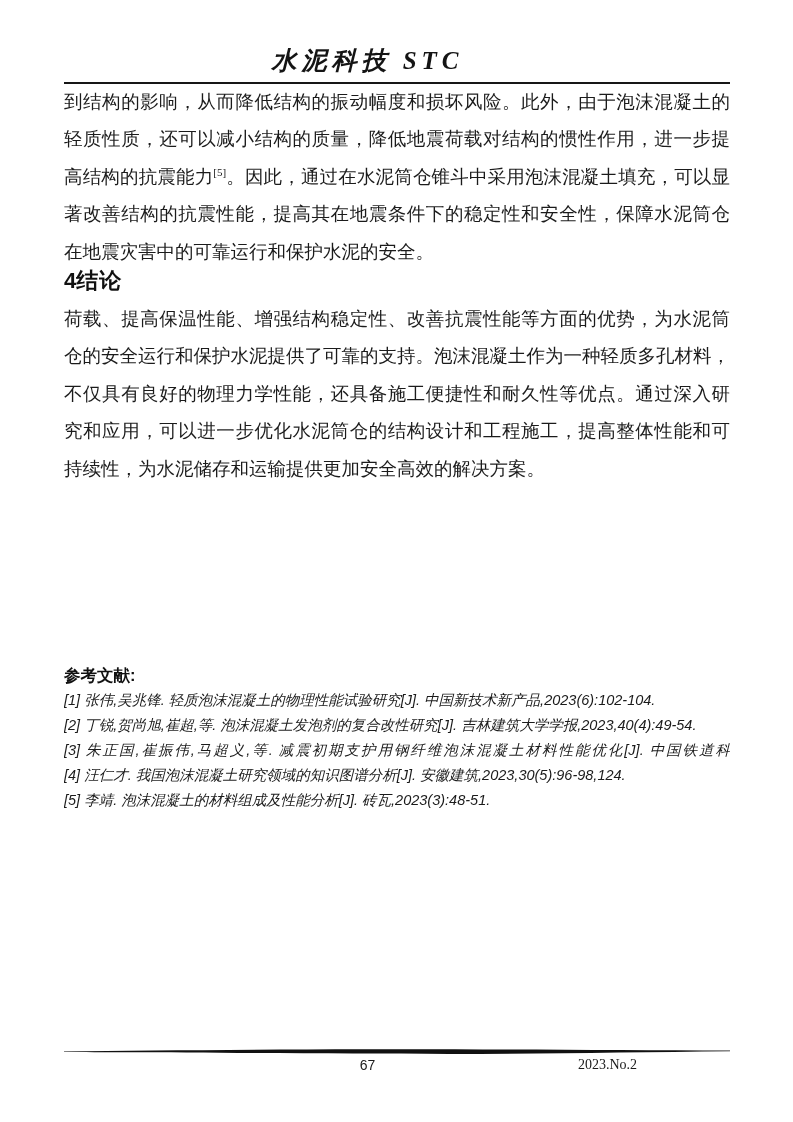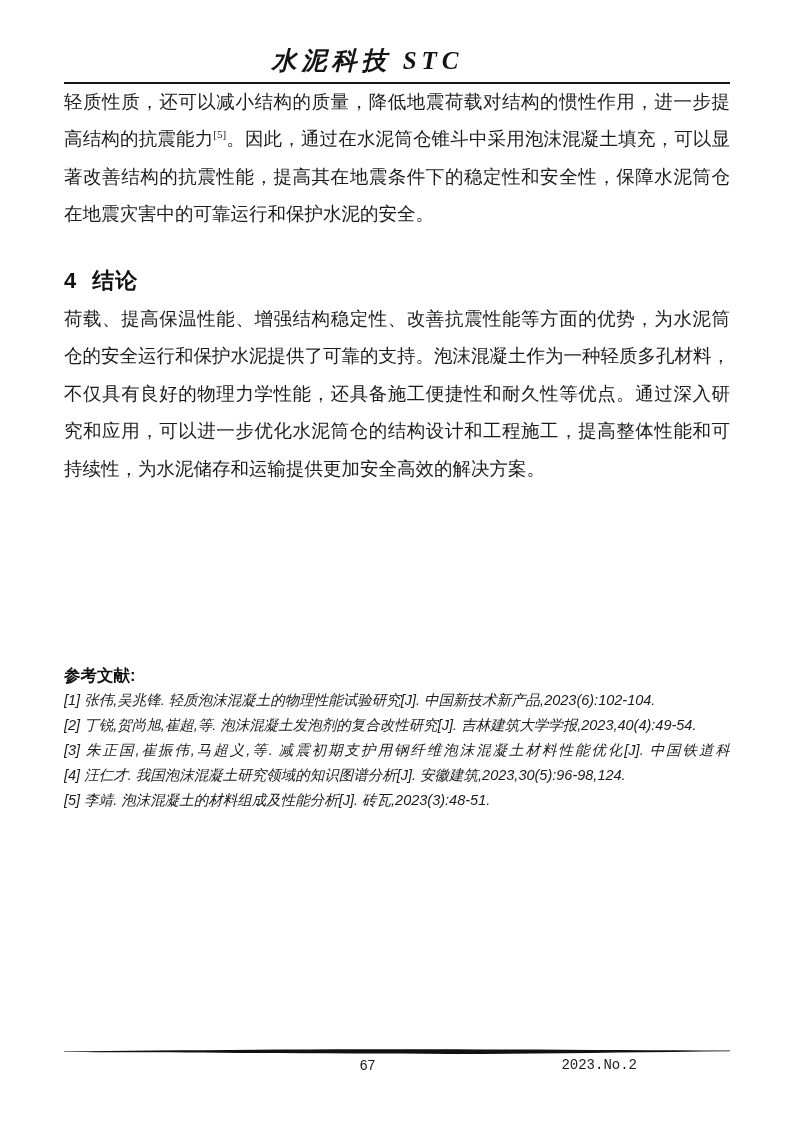--- a/index.html
+++ b/index.html
@@ -75,21 +75,21 @@
     top: 266px;
     left: 64px;
     height: 30px;
     line-height: 30px;
     font-size: 22px;
     font-weight: bold;
     color: #111111;
     font-family: "Liberation Sans", "DejaVu Sans", sans-serif;
   }
   .h-num { display: inline-block; }
-  .h-title { display: inline-block; margin-left: 16px; letter-spacing: 1px; }
+  .h-title { display: inline-block; letter-spacing: 1px; }
 
   
   .refs {
     position: absolute;
     top: 664px;
     left: 64px;
     width: 666px;
     font-family: "Liberation Sans", "DejaVu Sans", sans-serif;
   }
   .refs-heading {
@@ -133,33 +133,34 @@
     line-height: 18px;
     font-family: "Liberation Sans", "DejaVu Sans", sans-serif;
     color: #1b1b1b;
   }
   .issue {
     position: absolute;
     top: 1056px;
     right: 98px;
     font-size: 14px;
     line-height: 18px;
-    font-family: Liberation Mono, monospace;
+    font-family: Liberation Serif, serif;
     color: #1b1b1b;
   }
 </style>
 </head>
 <body>
 
 <div class="page">
 
   <div class="journal-title">水泥科技 STC</div>
   <div class="header-rule"></div>
 
   <div class="para para1">
+    <div class="bline j">到结构的影响，从而降低结构的振动幅度和损坏风险。此外，由于泡沫混凝土的</div>
     <div class="bline j">轻质性质，还可以减小结构的质量，降低地震荷载对结构的惯性作用，进一步提</div>
     <div class="bline j"><span>高结构的抗震能力</span><span class="supref">[5]</span><span>。因此，通过在水泥筒仓锥斗中采用泡沫混凝土填充，可以显</span></div>
     <div class="bline j">著改善结构的抗震性能，提高其在地震条件下的稳定性和安全性，保障水泥筒仓</div>
     <div class="bline">在地震灾害中的可靠运行和保护水泥的安全。</div>
   </div>
 
   <div class="sec-heading">
     <span class="h-num">4</span><span class="h-title">结论</span>
   </div>
 

